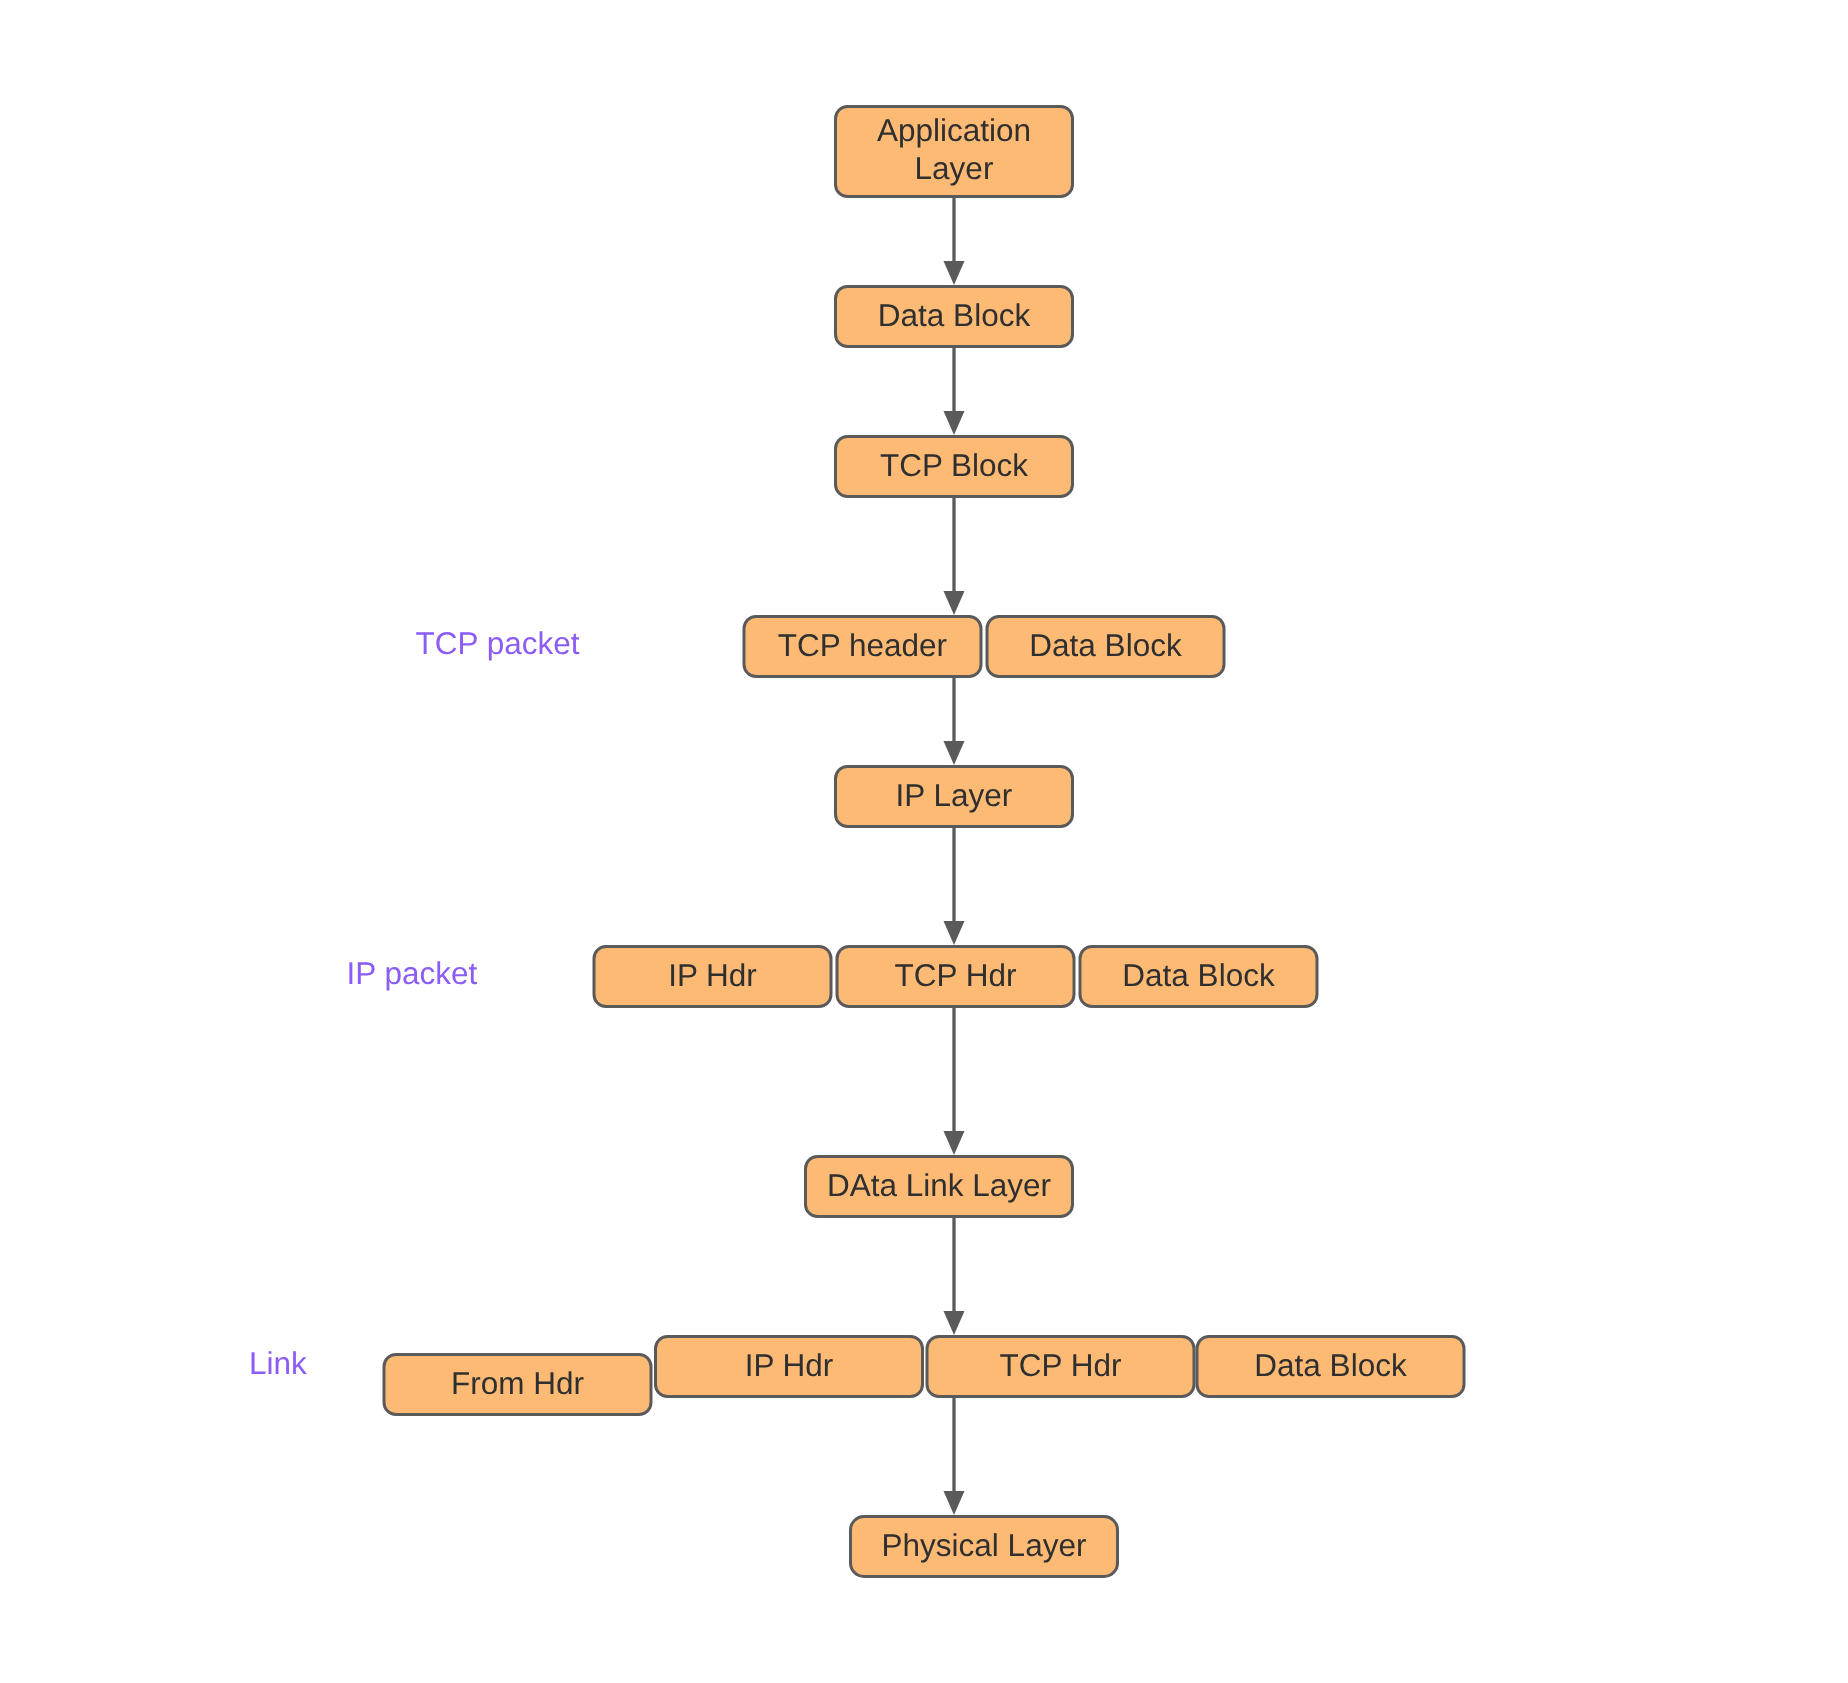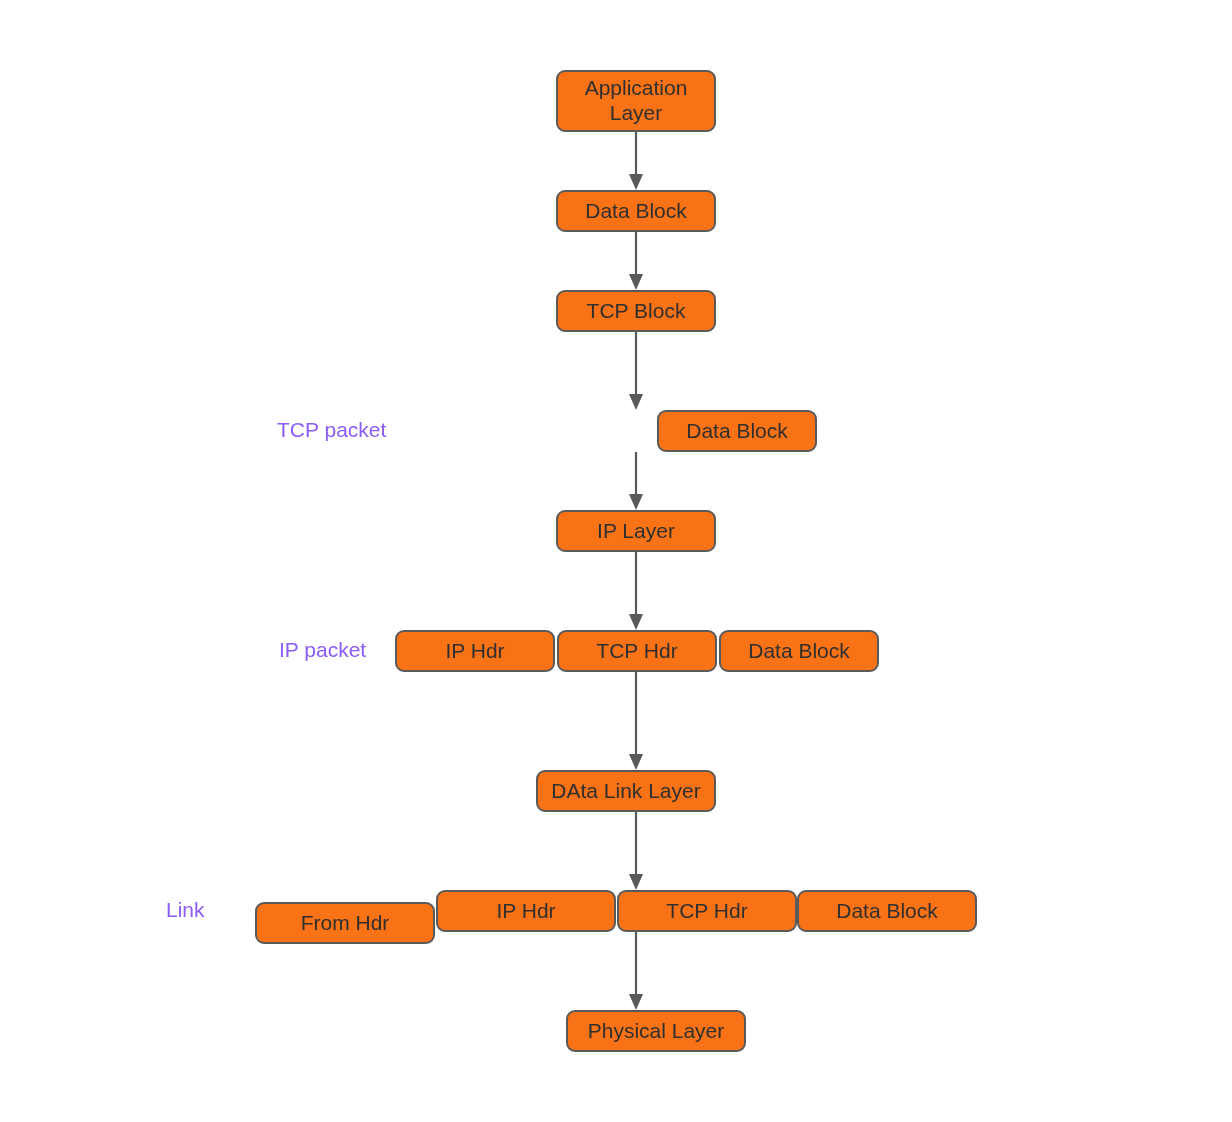--- a/index.html
+++ b/index.html
@@ -28,21 +28,21 @@
     left: 0;
     top: 0;
     width: 1232px;
     height: 1122px;
     z-index: 1;
   }
   .node {
     position: absolute;
     z-index: 2;
     box-sizing: border-box;
-    background: #f97316;
+    background: #fdba74;
     border: 2px solid #5a5a5a;
     border-radius: 9px;
     color: #2f2f2f;
     font-size: 21px;
     line-height: 1.18;
     display: flex;
     align-items: center;
     justify-content: center;
     text-align: center;
     white-space: pre-line;
@@ -94,24 +94,25 @@
         <polygon points="629,994 643,994 636,1010" fill="#5a5a5a"></polygon>
       </g>
     </svg>
 
 <div class="node" style="left: 556px; top: 70px; width: 160px; height: 62px;">Application
 Layer</div>
     <div class="node" style="left: 556px; top: 190px; width: 160px; height: 42px;">Data Block</div>
     <div class="node" style="left: 556px; top: 290px; width: 160px; height: 42px;">TCP Block</div>
     <div class="node" style="left: 536px; top: 770px; width: 180px; height: 42px;">DAta Link Layer</div>
     <div class="node" style="left: 556px; top: 510px; width: 160px; height: 42px;">IP Layer</div>
-    <div class="node" style="left: 566px; top: 1010px; width: 180px; height: 42px;">Physical Layer</div>
+    <div class="node" style="left: 566px; top: 1010px; width: 180px; height: 42px; border-radius: 10px;">Physical Layer</div>
     <div class="row-label" style="left: 277px; top: 419px;">TCP packet</div>
+    <div class="node" style="left: 495px; top: 410px; width: 160px; height: 42px;">TCP header</div>
     <div class="node" style="left: 657px; top: 410px; width: 160px; height: 42px;">Data Block</div>
-    <div class="row-label" style="left: 231px; top: 639px; margin-left: 48px;">IP packet</div>
+    <div class="row-label" style="left: 231px; top: 639px;">IP packet</div>
     <div class="node" style="left: 395px; top: 630px; width: 160px; height: 42px;">IP Hdr</div>
     <div class="node" style="left: 557px; top: 630px; width: 160px; height: 42px;">TCP Hdr</div>
     <div class="node" style="left: 719px; top: 630px; width: 160px; height: 42px;">Data Block</div>
     <div class="row-label" style="left: 166px; top: 899px;">Link</div>
     <div class="node" style="left: 255px; top: 890px; width: 180px; height: 42px; margin-top: 12px;">From Hdr</div>
     <div class="node" style="left: 436px; top: 890px; width: 180px; height: 42px;">IP Hdr</div>
     <div class="node" style="left: 617px; top: 890px; width: 180px; height: 42px;">TCP Hdr</div>
     <div class="node" style="left: 797px; top: 890px; width: 180px; height: 42px;">Data Block</div>
   </div>
 

